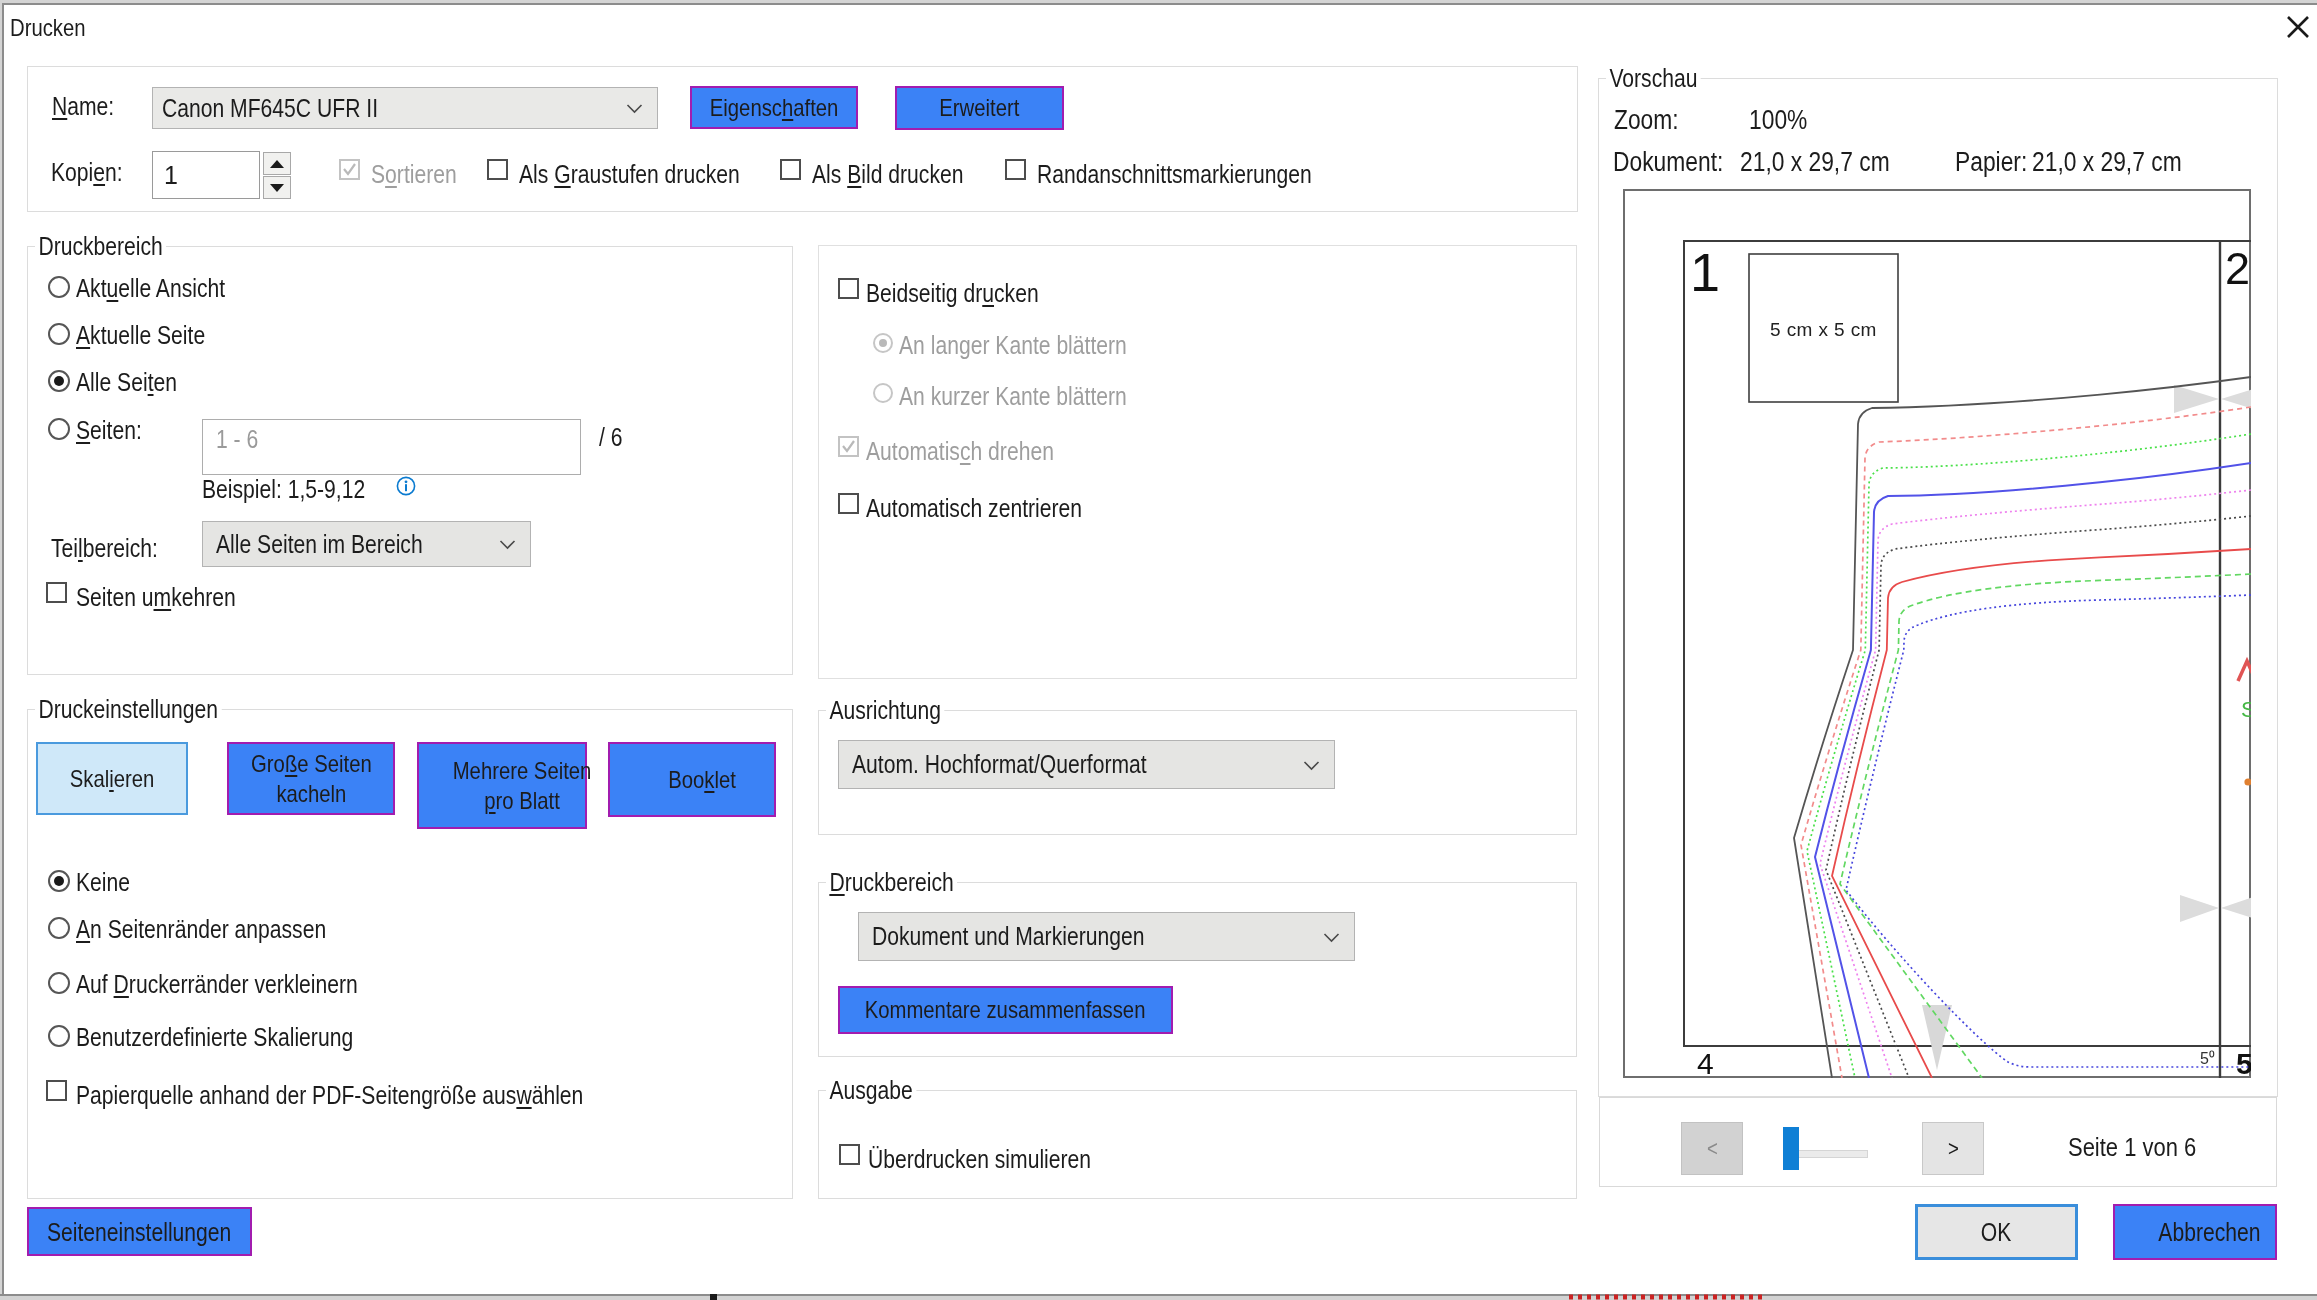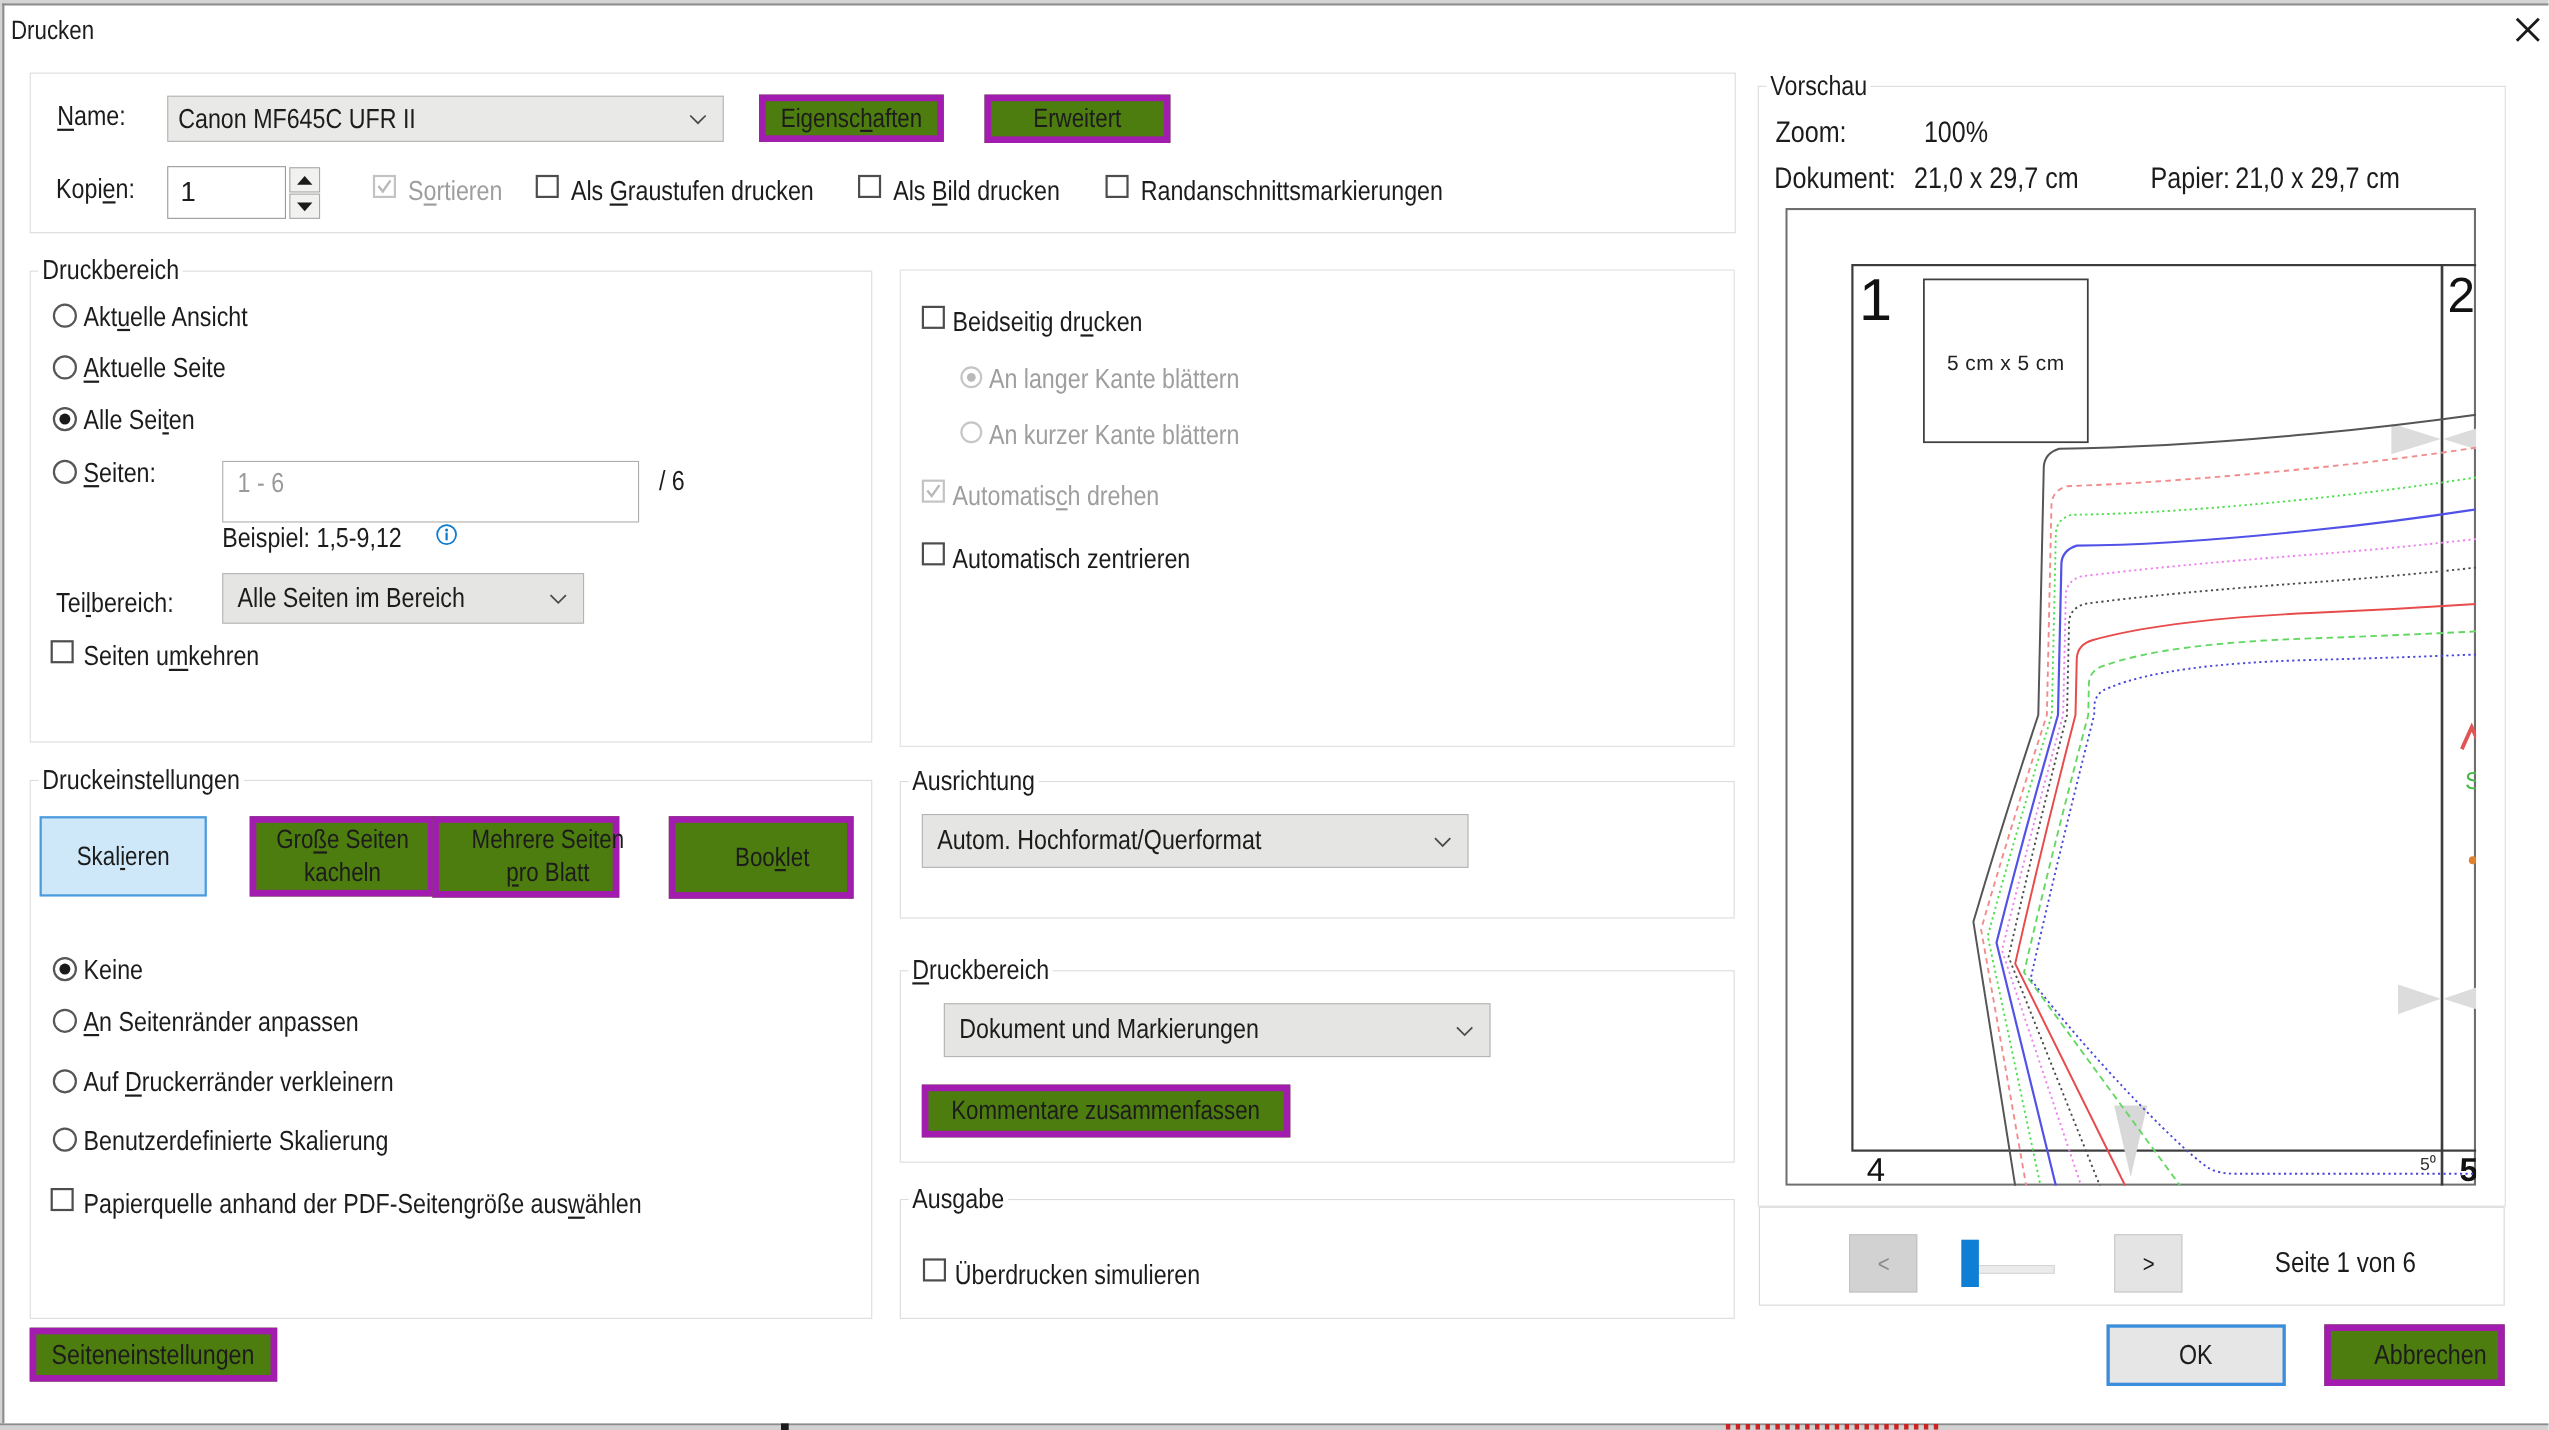--- a/index.html
+++ b/index.html
@@ -5,21 +5,21 @@
   html,body{margin:0;padding:0;}
   *{box-sizing:border-box;}
   body{width:2317px;height:1300px;position:relative;background:#fff;overflow:hidden;
        font-family:"Liberation Sans",sans-serif;color:#1c1c1c;}
   .abs{position:absolute;}
   .lbl{position:absolute;font-size:25px;line-height:28px;white-space:nowrap;
        transform:scaleX(.845);transform-origin:0 50%;}
   .grp{position:absolute;border:1px solid #dcdcdc;}
   .gl{position:absolute;top:-15px;left:7px;background:#fff;padding:0 4px;font-size:25px;line-height:28px;
       white-space:nowrap;transform:scaleX(.845);transform-origin:0 50%;}
-  .btn{position:absolute;background:#4d7c0f;border:6px solid #a21caf;display:flex;align-items:center;justify-content:center;}
+  .btn{position:absolute;background:#3b82f6;border:2px solid #a21caf;display:flex;align-items:center;justify-content:center;}
   .btn>span{display:block;font-size:24px;text-align:center;line-height:30px;white-space:nowrap;
       transform:scaleX(.845);transform-origin:50% 50%;}
   .dd{position:absolute;background:#e5e5e3;border:1px solid #b3b3b3;font-size:25px;display:flex;align-items:center;white-space:nowrap;}
   .dd>span{margin-left:13px;transform:scaleX(.845);transform-origin:0 50%;}
   .chev{position:absolute;right:14px;top:50%;margin-top:-5px;}
   .cb{position:absolute;width:21px;height:21px;border:2px solid #4d4d4d;background:#fff;}
   .cb.dis{border-color:#c3c3c3;}
   .rad{position:absolute;width:22px;height:22px;border:2px solid #565656;border-radius:50%;background:#fff;}
   .rad.dis{border-color:#c6c6c6;width:20px;height:20px;}
   .rad .dot{position:absolute;left:4px;top:4px;width:10px;height:10px;border-radius:50%;background:#1a1a1a;}
@@ -133,21 +133,21 @@
 
 <div class="grp" style="left:27px;top:709px;width:766px;height:490px;">
     <div class="gl">Druckeinstellungen</div>
   </div>
 <div class="btn" style="left:36px;top:742px;width:152px;height:73px;background:#cfe8f9;border:2px solid #4a9ade;">
     <span>Skal<u>i</u>eren</span>
   </div>
 <div class="btn" style="left:227px;top:742px;width:168px;height:73px;">
     <span>Gro<u>ß</u>e Seiten<br>kacheln</span>
   </div>
-<div class="btn" style="left:393px;top:742px;width:170px;height:74px;padding-left:40px;">
+<div class="btn" style="left:417px;top:742px;width:170px;height:87px;padding-left:40px;">
     <span>Mehrere Seiten<br><u>p</u>ro Blatt</span>
   </div>
 <div class="btn" style="left:608px;top:742px;width:168px;height:75px;padding-left:21px;">
     <span>Boo<u>k</u>let</span>
   </div>
 <div class="rad" style="left:48px;top:870px;">
     <div class="dot"></div>
   </div>
 <div class="lbl" style="left:76px;top:868px;">Keine</div>
 <div class="rad" style="left:48px;top:917px;"></div>

